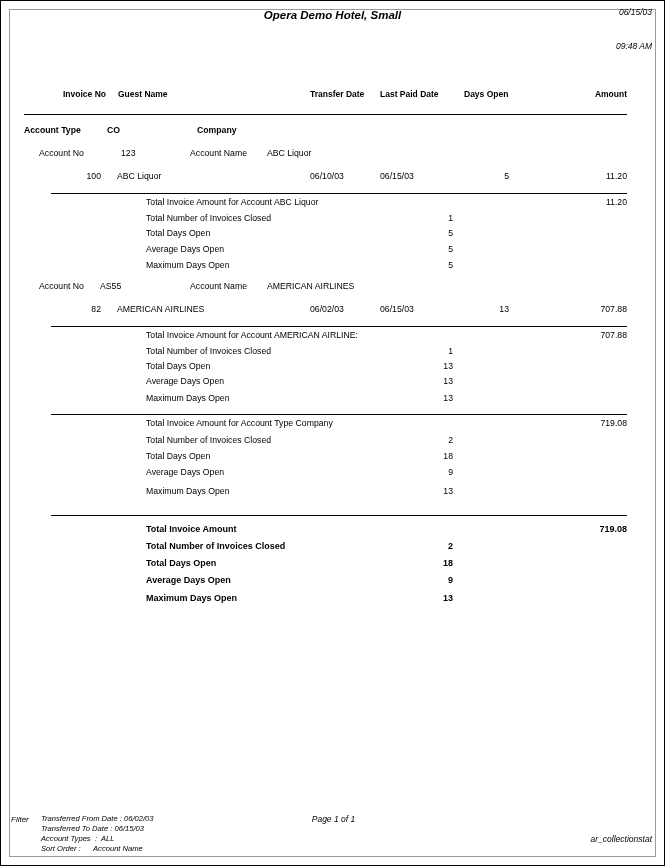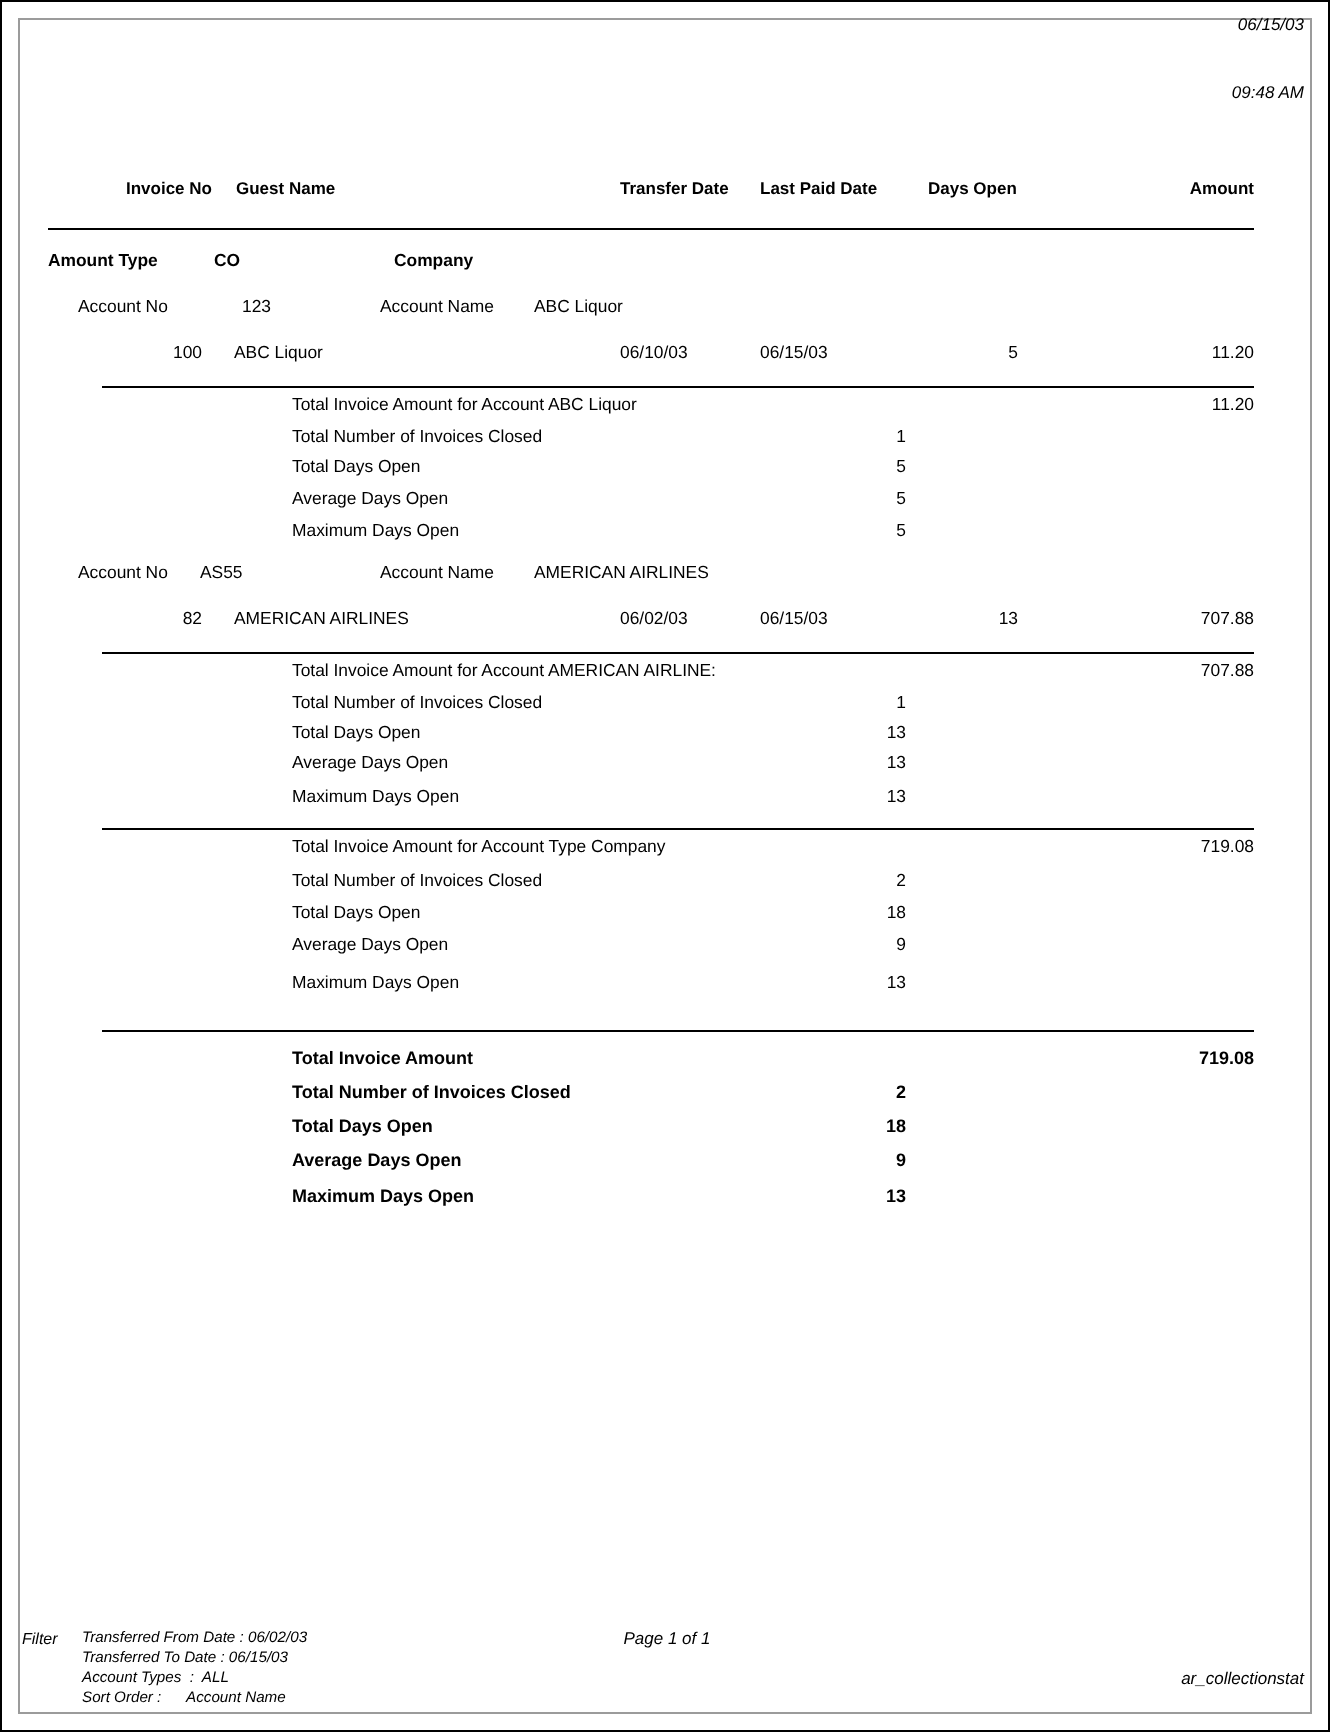--- a/index.html
+++ b/index.html
@@ -87,33 +87,34 @@
     font-size: 8.5px;
     margin-top: 20px;
   }
 </style>
 </head>
 <body>
 
 <div class="page">
   <div class="inner"></div>
 
+  <div class="abs hdr-title">Opera Demo Hotel, Small</div>
   <div class="abs hdr-date">06/15/03</div>
   <div class="abs hdr-time">09:48 AM</div>
 
   <div class="abs col-head" style="left:62px;">Invoice No</div>
   <div class="abs col-head" style="left:117px;">Guest Name</div>
   <div class="abs col-head" style="left:309px;">Transfer Date</div>
   <div class="abs col-head" style="left:379px;">Last Paid Date</div>
   <div class="abs col-head" style="left:463px;">Days Open</div>
   <div class="abs col-head r" style="left:520px; width:106px;">Amount</div>
 
   <div class="rule" style="left:23px; top:113px; width:603px;"></div>
 
-  <div class="abs t85 bold" style="left:23px; top:124px;">Amount Type</div>
+  <div class="abs t85 bold" style="left:23px; top:124px;">Account Type</div>
   <div class="abs t85 bold" style="left:106px; top:124px;">CO</div>
   <div class="abs t85 bold" style="left:196px; top:124px;">Company</div>
 
   <div class="abs t85" style="left:38px; top:147px;">Account No</div>
   <div class="abs t85" style="left:120px; top:147px;">123</div>
   <div class="abs t85" style="left:189px; top:147px;">Account Name</div>
   <div class="abs t85" style="left:266px; top:147px;">ABC Liquor</div>
 
   <div class="abs t85 r" style="left:50px; top:170px; width:50px;">100</div>
   <div class="abs t85" style="left:116px; top:170px;">ABC Liquor</div>

